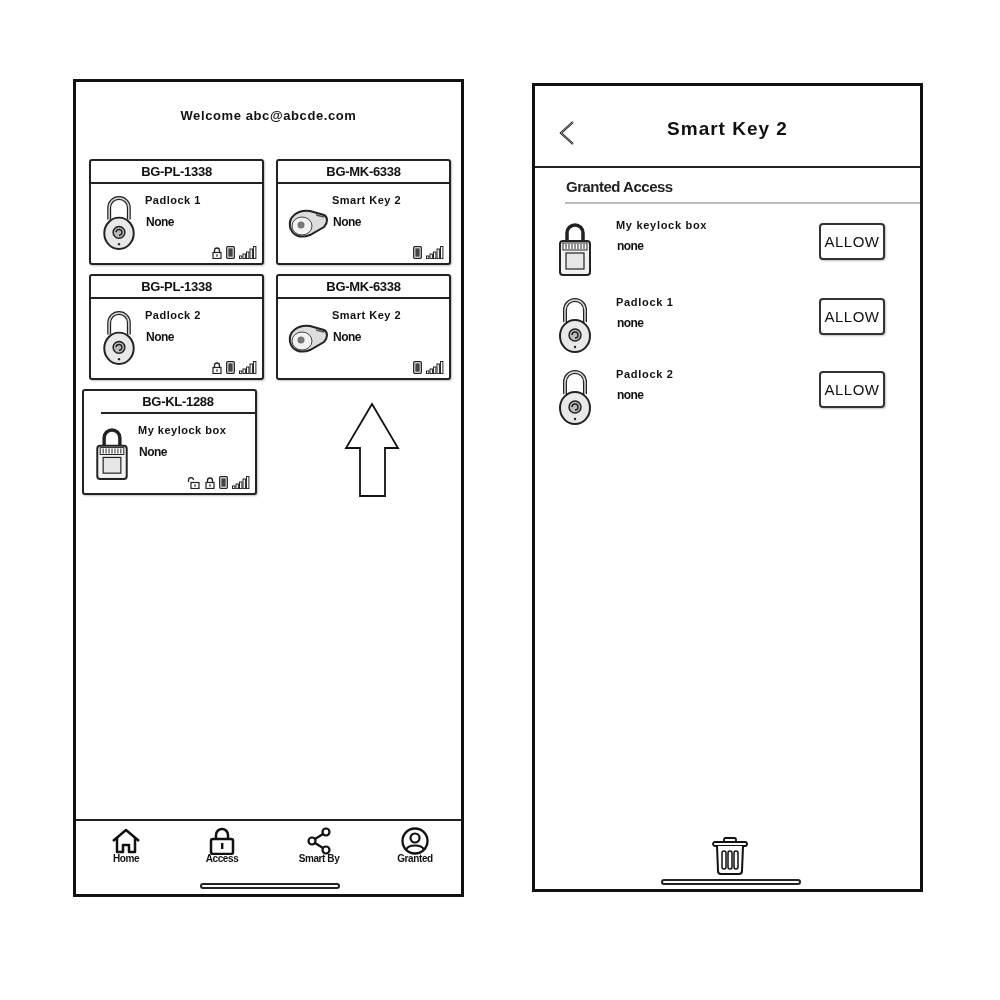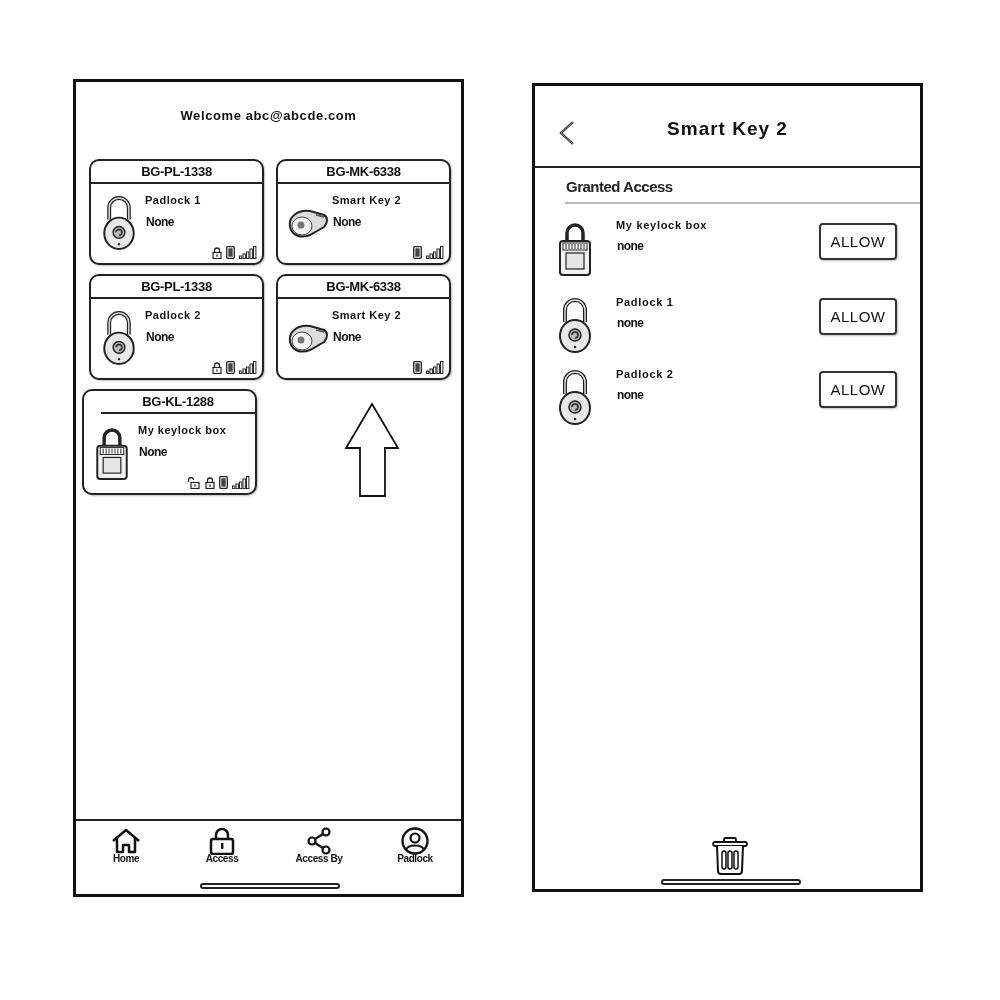--- a/index.html
+++ b/index.html
@@ -14,21 +14,21 @@
   #phone-left { left: 73px; top: 79px; width: 391px; height: 818px; }
   #phone-right { left: 532px; top: 83px; width: 391px; height: 809px; }
 
   
   .welcome {
     position: absolute; top: 26px; left: 0; right: 0; text-align: center;
     font-size: 13px; font-weight: bold; letter-spacing: 0.6px;
   }
   .card {
     position: absolute; width: 175px; height: 106px;
-    border: 2px solid #222; border-radius: 10px; background: #fff;
+    border: 2px solid #222; border-radius: 3px; background: #fff;
     box-shadow: 1px 1px 2px rgba(0,0,0,0.25);
   }
   .card-header {
     height: 23px; border-bottom: 2px solid #222;
     text-align: center; font-size: 13px; font-weight: bold; line-height: 21px;
     letter-spacing: -0.3px;
   }
   .card-icon { position: absolute; left: 10px; top: 35px; width: 36px; height: 55px; }
   .card-icon.key { left: 8px; top: 44px; width: 44px; height: 36px; }
   .card-name { position: absolute; left: 54px; top: 33px; font-size: 11px; font-weight: bold; letter-spacing: 0.5px; }
@@ -59,21 +59,21 @@
   .section-label {
     position: absolute; left: 0; right: 0; top: 84px; height: 34px;
     border-bottom: 2px solid #bbb; font-size: 15px; font-weight: bold; letter-spacing: -0.5px;
     line-height: 34px; padding-left: 1px; color: #222; margin-left: 30px;
   }
   .access-row { position: absolute; left: 0; right: 0; height: 70px; }
   .access-icon { position: absolute; left: 22px; top: 2px; }
   .access-name { position: absolute; left: 81px; top: 0; font-size: 11px; font-weight: bold; letter-spacing: 0.7px; }
   .access-status { position: absolute; left: 82px; top: 20px; font-size: 12px; font-weight: bold; letter-spacing: -0.6px; }
   .allow-btn {
-    position: absolute; left: 284px; top: 0; width: 78px; height: 37px;
+    position: absolute; left: 284px; top: 0; width: 66px; height: 37px;
     border: 2px solid #333; border-radius: 4px; background: #fff;
     font-family: "Liberation Sans", sans-serif; font-size: 15px; letter-spacing: 0.5px;
     box-shadow: 1px 1px 2px rgba(0,0,0,0.25); cursor: pointer; color: #111;
   }
   .trash-btn { position: absolute; left: 175px; top: 750px; cursor: pointer; }
 </style>
 </head>
 <body>
 
 <svg width="0" height="0" style="position:absolute">
@@ -243,29 +243,29 @@
       </svg>
       <span class="nav-label">Access</span>
     </div>
     <div class="nav-item" style="left:208px;">
       <svg width="32" height="28" viewBox="0 0 32 28">
         <circle cx="23" cy="5" r="3.5" fill="#fff" stroke="#111" stroke-width="2.2"></circle>
         <circle cx="9" cy="14" r="3.5" fill="#fff" stroke="#111" stroke-width="2.2"></circle>
         <circle cx="23" cy="23" r="3.5" fill="#fff" stroke="#111" stroke-width="2.2"></circle>
         <path d="M12 12 L20 7 M12 16 L20 21" stroke="#111" stroke-width="2.2"></path>
       </svg>
-      <span class="nav-label">Access By</span>
+      <span class="nav-label">Smart By</span>
     </div>
     <div class="nav-item" style="left:304px;">
       <svg width="32" height="28" viewBox="0 0 32 28">
         <circle cx="16" cy="14" r="12.5" fill="#fff" stroke="#111" stroke-width="2.3"></circle>
         <circle cx="16" cy="11" r="4.5" fill="none" stroke="#111" stroke-width="2.2"></circle>
         <path d="M7 23 C9 17 23 17 25 23" fill="none" stroke="#111" stroke-width="2.2"></path>
       </svg>
-      <span class="nav-label">Padlock</span>
+      <span class="nav-label">Granted</span>
     </div>
     <div class="home-bar" style="left:124px; top:62px;"></div>
   </div>
 </div>
 
 <div class="phone" id="phone-right">
   <div class="rp-header">
     <svg class="back-btn" viewBox="0 0 20 26">
       <path d="M16 2 L4 13 L16 24" fill="none" stroke="#111" stroke-width="2.2"></path>
       <path d="M16 2 L4 13 L16 24" fill="none" stroke="#fff" stroke-width="0.6"></path>

